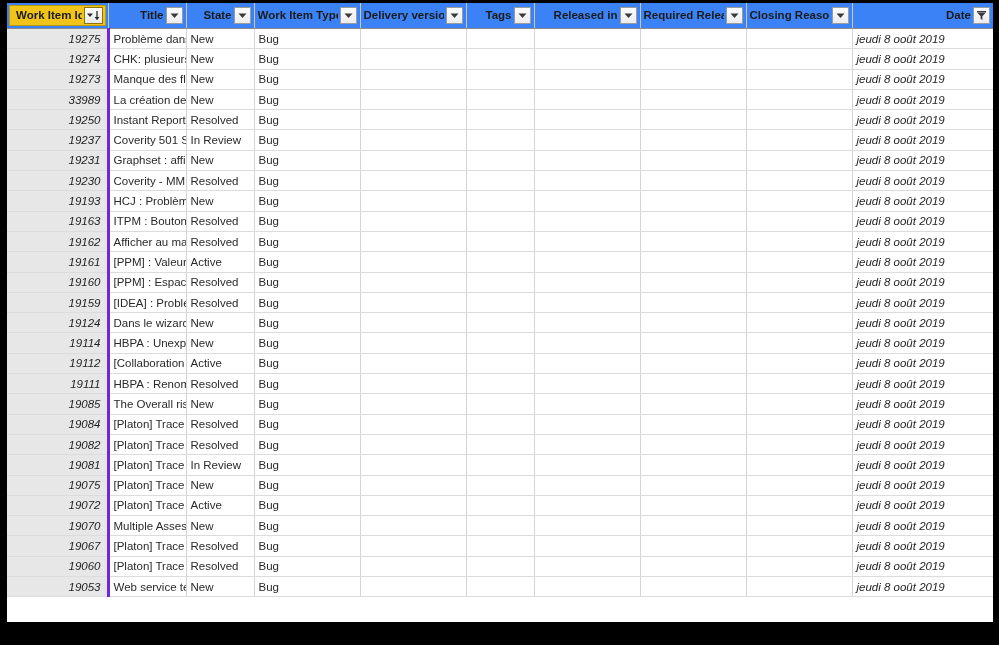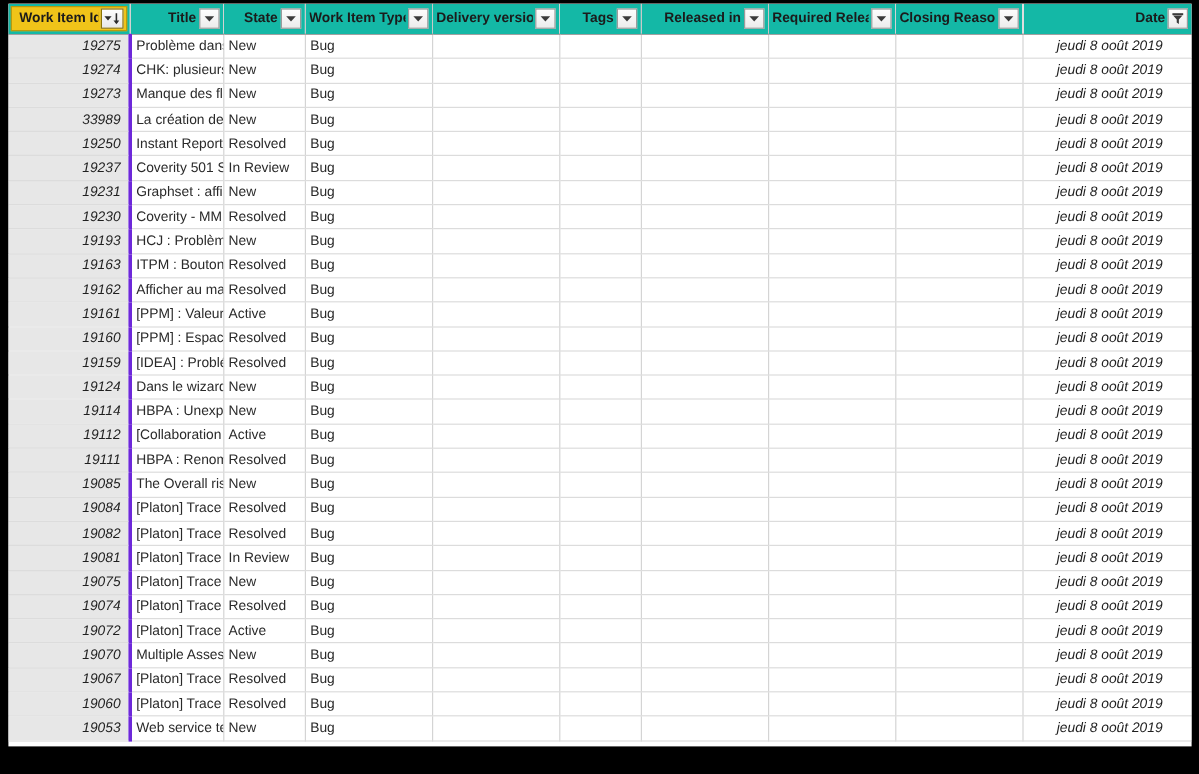--- a/index.html
+++ b/index.html
@@ -42,21 +42,21 @@
     width: 986px;
     font-size: 11.5px;
     color: #1a1a1a;
   }
 
   
   thead th {
     height: 25px;
     padding: 0;
     margin: 0;
-    background: #14b8a6;
+    background: #3b82f6;
     border-right: 1px solid #c8c8c8;
     border-bottom: 1px solid #8a8a8a;
     font-weight: bold;
     font-size: 11.5px;
     color: #1b1b1b;
     vertical-align: middle;
     box-sizing: border-box;
     position: relative;
   }
   thead th:last-child { border-right: none; }
@@ -132,21 +132,21 @@
   td.c-id {
     background: #e7e7e7;
     text-align: right;
     font-style: italic;
     border-right: 3px solid #6d28d9;
     color: #1f1f1f;
     padding-right: 6px;
   }
   
   td.c-date {
-    text-align: center;
+    text-align: left;
     font-style: italic;
     padding-right: 0;
     color: #1f1f1f;
   }
   td.c-empty { }
 
   
   .w-id    { width: 101px; }
   .w-title { width: 78px;  }
   .w-state { width: 68px;  }
@@ -542,32 +542,20 @@
             <td class="w-state">New</td>
             <td class="w-type">Bug</td>
             <td class="w-deliv c-empty"></td>
             <td class="w-tags c-empty"></td>
             <td class="w-rel c-empty"></td>
             <td class="w-reqrel c-empty"></td>
             <td class="w-close c-empty"></td>
             <td class="w-date c-date">jeudi 8 ooût 2019</td>
           </tr>
           <tr>
-            <td class="w-id c-id">19074</td>
-            <td class="w-title">[Platon] Trace</td>
-            <td class="w-state">Resolved</td>
-            <td class="w-type">Bug</td>
-            <td class="w-deliv c-empty"></td>
-            <td class="w-tags c-empty"></td>
-            <td class="w-rel c-empty"></td>
-            <td class="w-reqrel c-empty"></td>
-            <td class="w-close c-empty"></td>
-            <td class="w-date c-date">jeudi 8 ooût 2019</td>
-          </tr>
-          <tr>
             <td class="w-id c-id">19072</td>
             <td class="w-title">[Platon] Trace</td>
             <td class="w-state">Active</td>
             <td class="w-type">Bug</td>
             <td class="w-deliv c-empty"></td>
             <td class="w-tags c-empty"></td>
             <td class="w-rel c-empty"></td>
             <td class="w-reqrel c-empty"></td>
             <td class="w-close c-empty"></td>
             <td class="w-date c-date">jeudi 8 ooût 2019</td>

